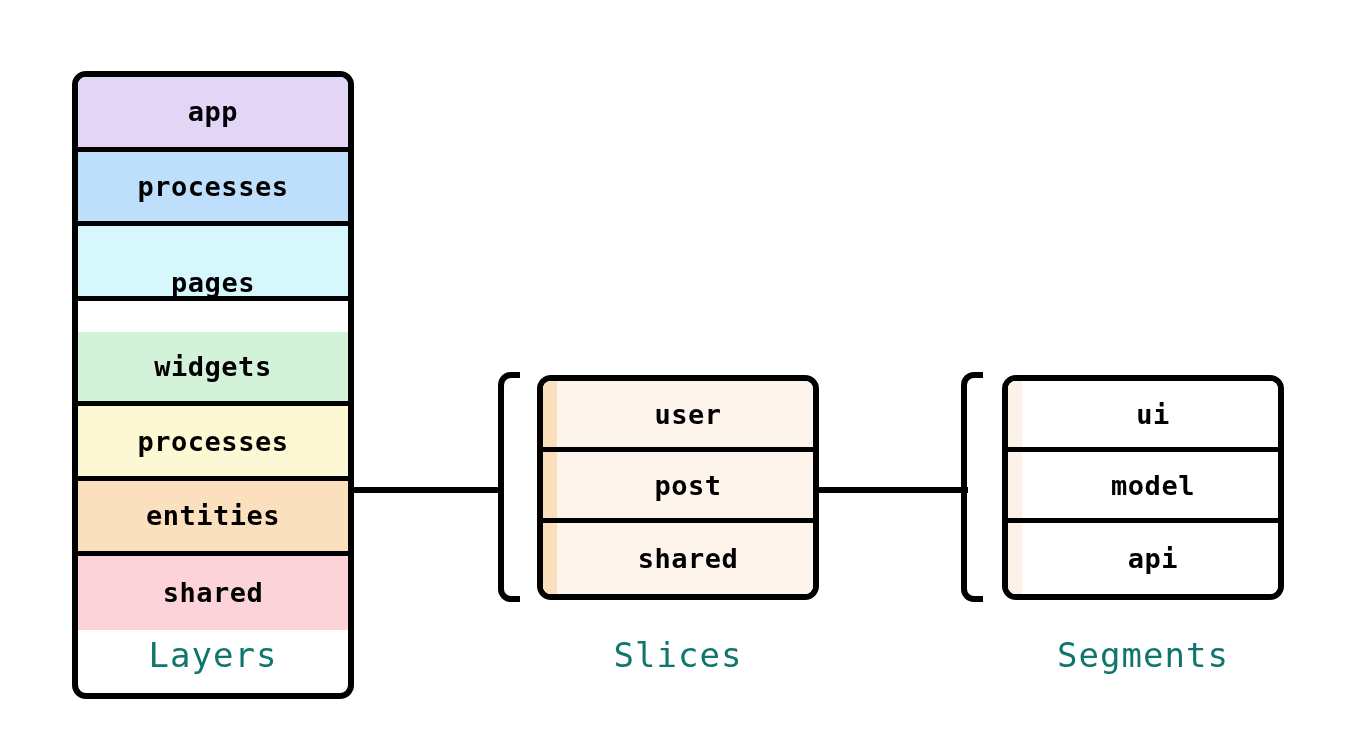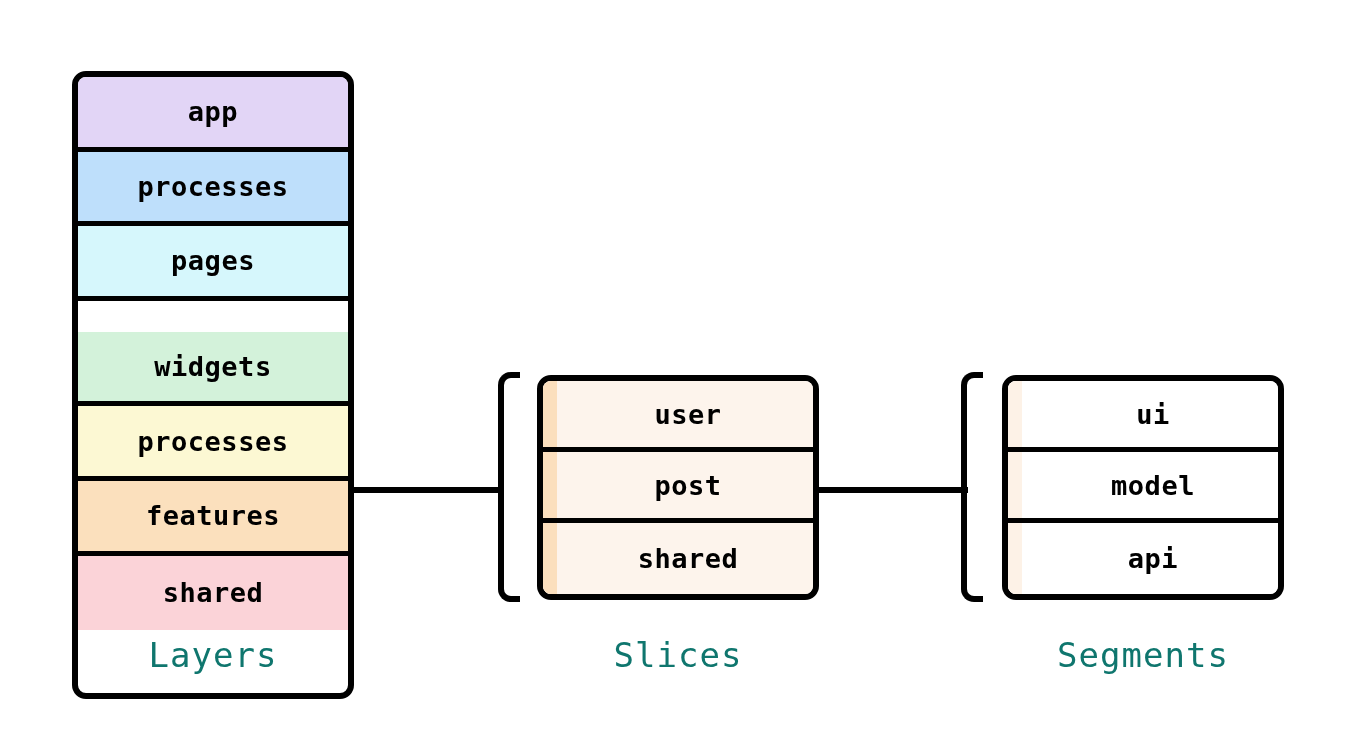--- a/index.html
+++ b/index.html
@@ -130,35 +130,35 @@
 
   <div class="stack-box" id="layers-box">
     <div class="stack-row" style="background: rgb(226, 213, 246);">
 
       <span class="row-label">app</span>
     </div>
     <div class="stack-row" style="background: rgb(190, 223, 251);">
 
       <span class="row-label">processes</span>
     </div>
-    <div class="stack-row" style="background: rgb(214, 247, 252);">
+    <div class="stack-row" style="background: rgb(214, 247, 252); align-items: flex-end;">
 
       <span class="row-label">pages</span>
     </div>
     <div class="stack-row" style="background: rgb(211, 242, 218); margin-top: 31px;">
 
       <span class="row-label">widgets</span>
     </div>
     <div class="stack-row" style="background: rgb(252, 248, 211);">
 
       <span class="row-label">processes</span>
     </div>
     <div class="stack-row" style="background: rgb(251, 224, 189);">
 
-      <span class="row-label">features</span>
+      <span class="row-label">entities</span>
     </div>
     <div class="stack-row" style="background: rgb(251, 211, 216);">
 
       <span class="row-label">shared</span>
     </div>
   </div>
 
   <div class="connector" id="connector-layers-slices"></div>
 
   <div class="bracket" id="slices-bracket"></div>

